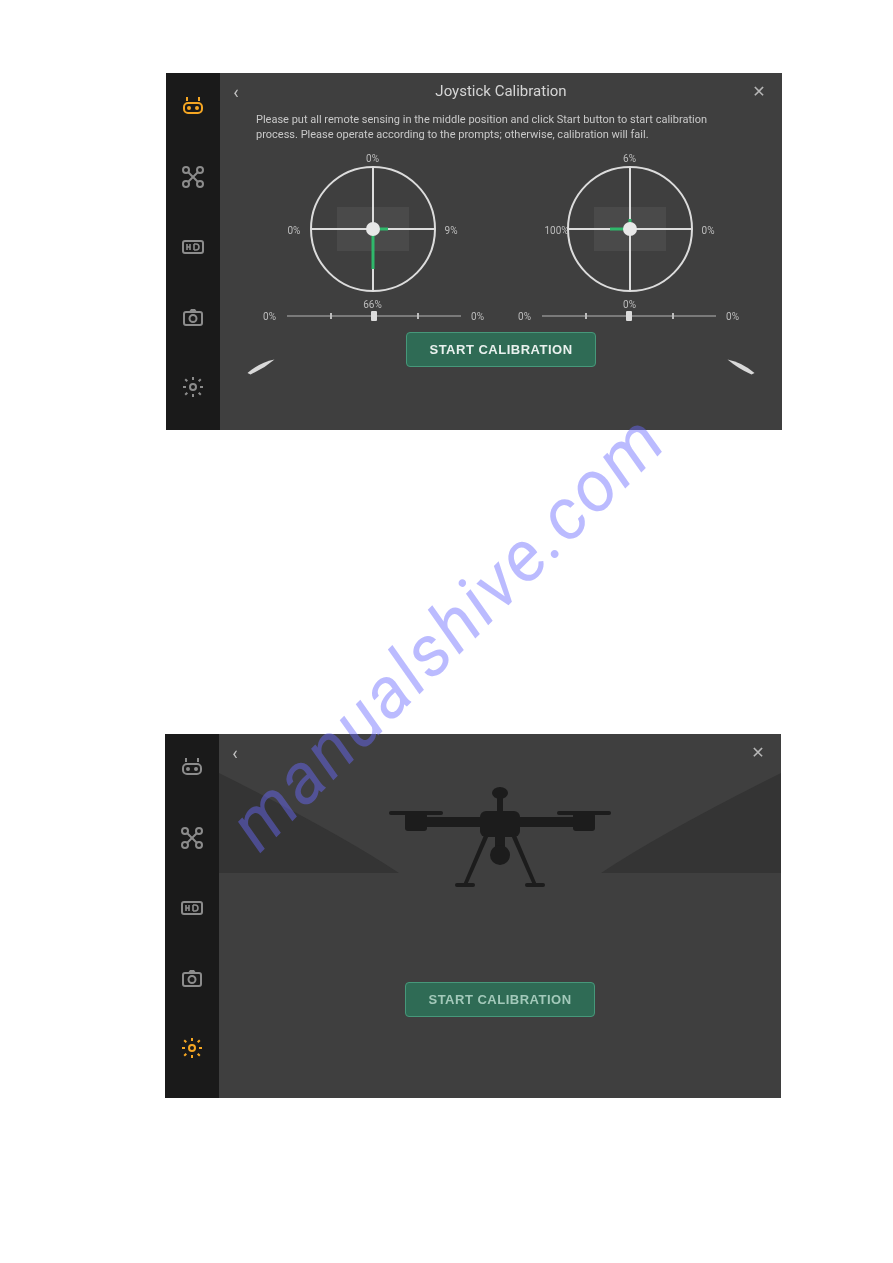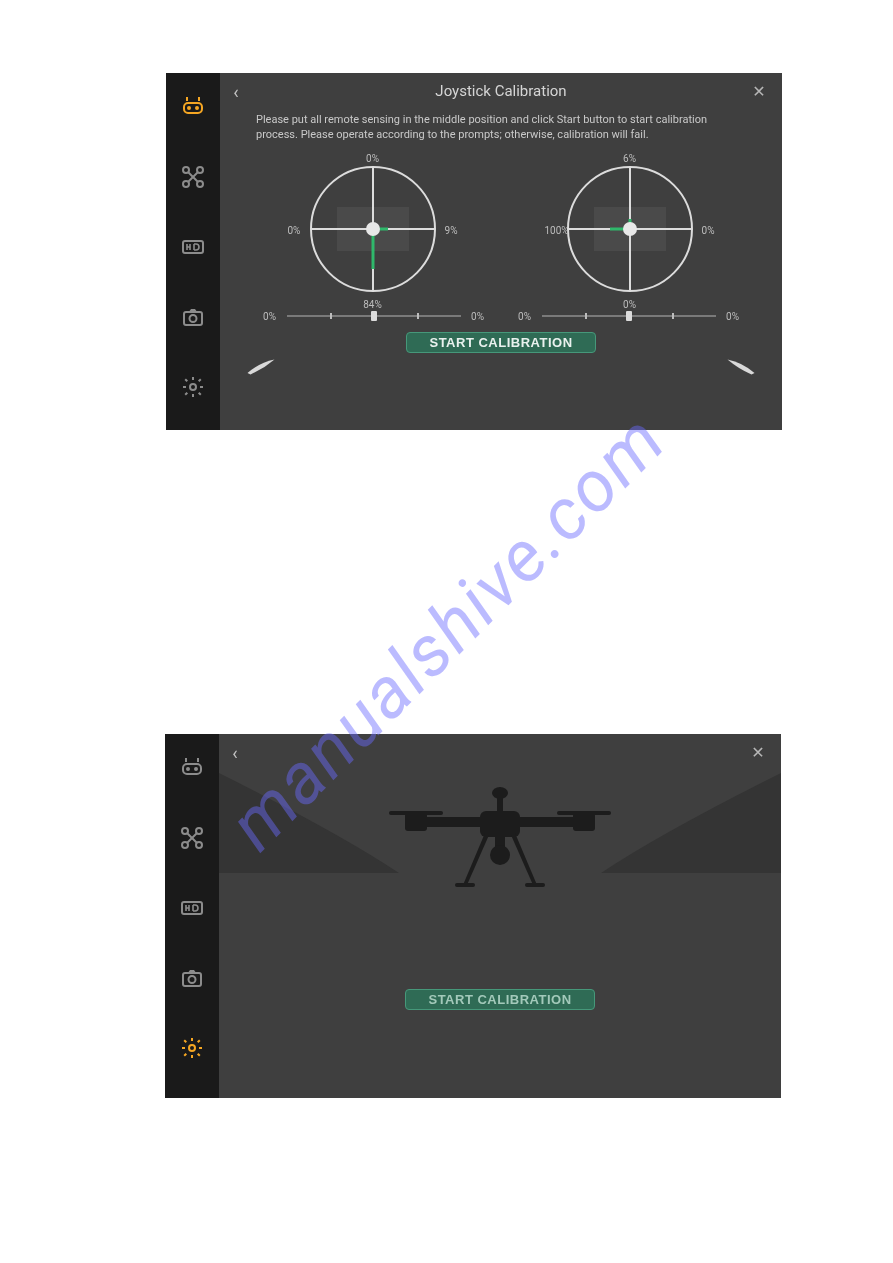--- a/index.html
+++ b/index.html
@@ -182,21 +182,21 @@
 
   .start-btn {
     align-self: center;
     margin-top: 10px;
     background: #2f6b55;
     border: 1px solid #46987a;
     color: #e9f1ee;
     font-size: 13px;
     font-weight: 600;
     letter-spacing: 0.5px;
-    padding: 2px 22px;
+    padding: 9px 22px;
     border-radius: 4px;
     cursor: pointer;
   }
   .panel.second .start-btn { color: #a3c9ba; margin-top: 0; }
   .panel.second .start-area { flex:1; display:flex; align-items:flex-end; justify-content:center; padding-bottom:22px; }
 
   .drone-area {
     flex: 1;
     display: flex;
     align-items: center;
@@ -271,21 +271,21 @@
       <div class="title">Joystick Calibration</div>
       <div class="close">✕</div>
     </div>
 
     <div class="instr">Please put all remote sensing in the middle position and click Start button to start calibration process. Please operate according to the prompts; otherwise, calibration will fail.</div>
 
     <div class="sticks">
 
       <div class="stick-wrap">
         <span class="pct top">0%</span>
-        <span class="pct bot">84%</span>
+        <span class="pct bot">66%</span>
         <span class="pct lf">0%</span>
         <span class="pct rt">9%</span>
         <svg class="stick-svg" width="160" height="160" viewBox="0 0 160 160">
           <circle cx="80" cy="80" r="62" fill="none" stroke="#dcdcdc" stroke-width="2"></circle>
           <rect x="44" y="58" width="72" height="44" fill="#4a4a4a"></rect>
           <line x1="80" y1="18" x2="80" y2="142" stroke="#dcdcdc" stroke-width="2"></line>
           <line x1="18" y1="80" x2="142" y2="80" stroke="#dcdcdc" stroke-width="2"></line>
 
           <line x1="80" y1="80" x2="95" y2="80" stroke="#2fb86b" stroke-width="3"></line>
           <line x1="80" y1="80" x2="80" y2="120" stroke="#2fb86b" stroke-width="3"></line>

